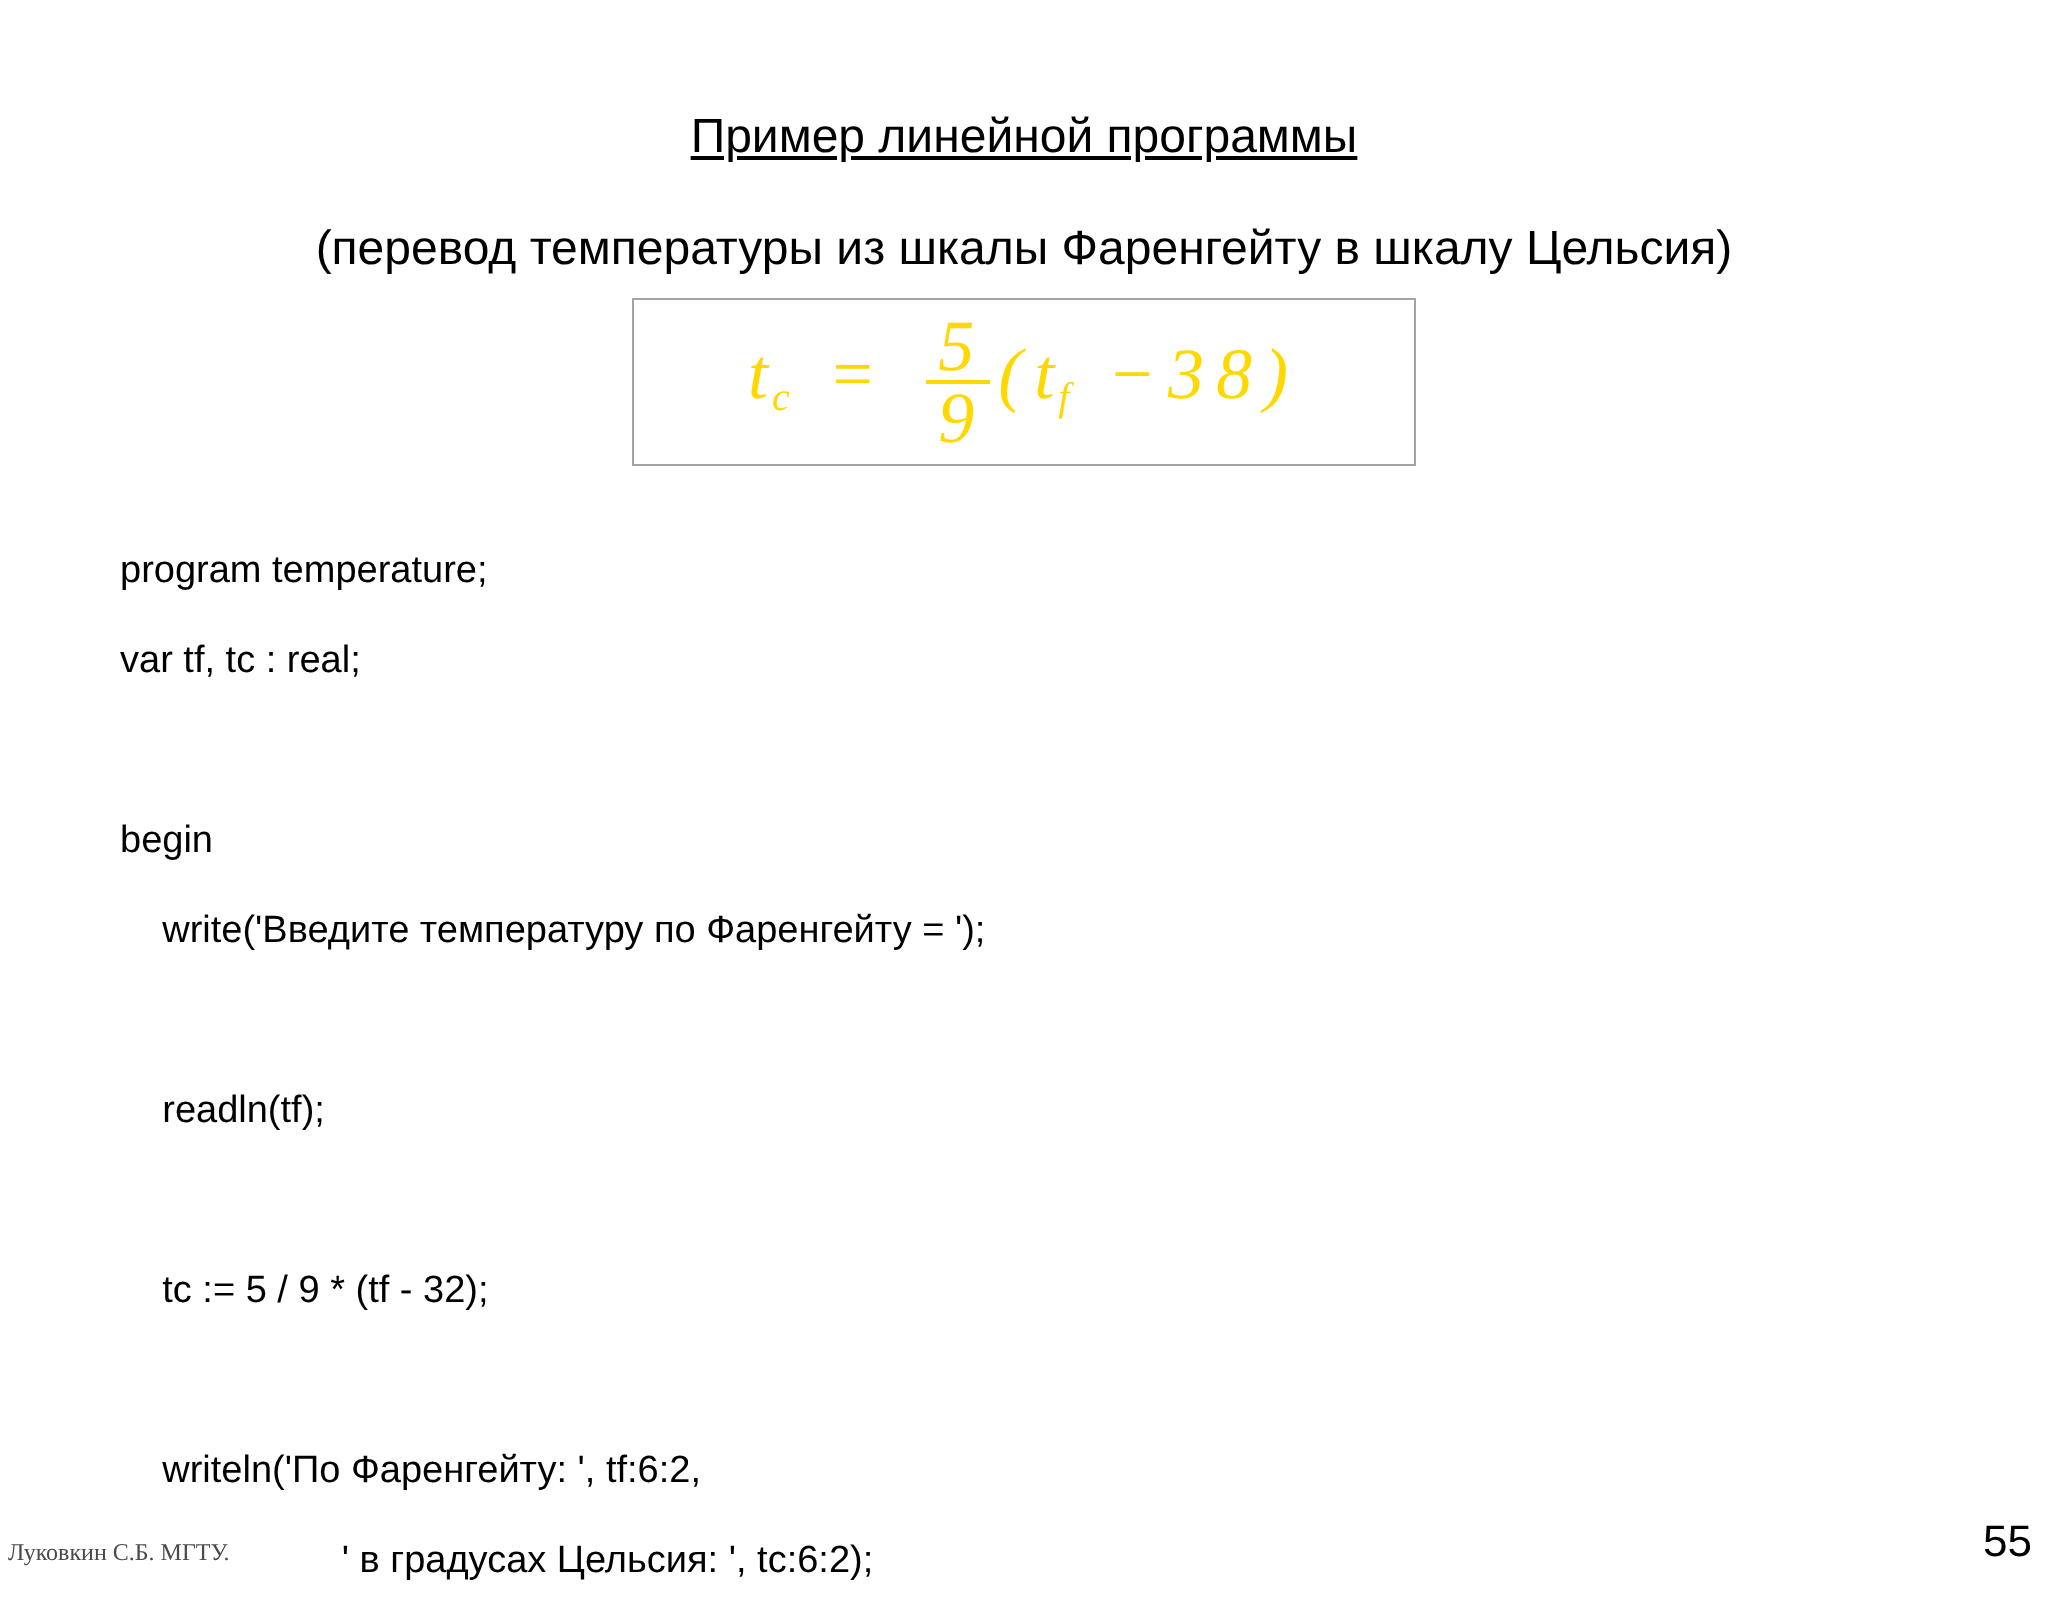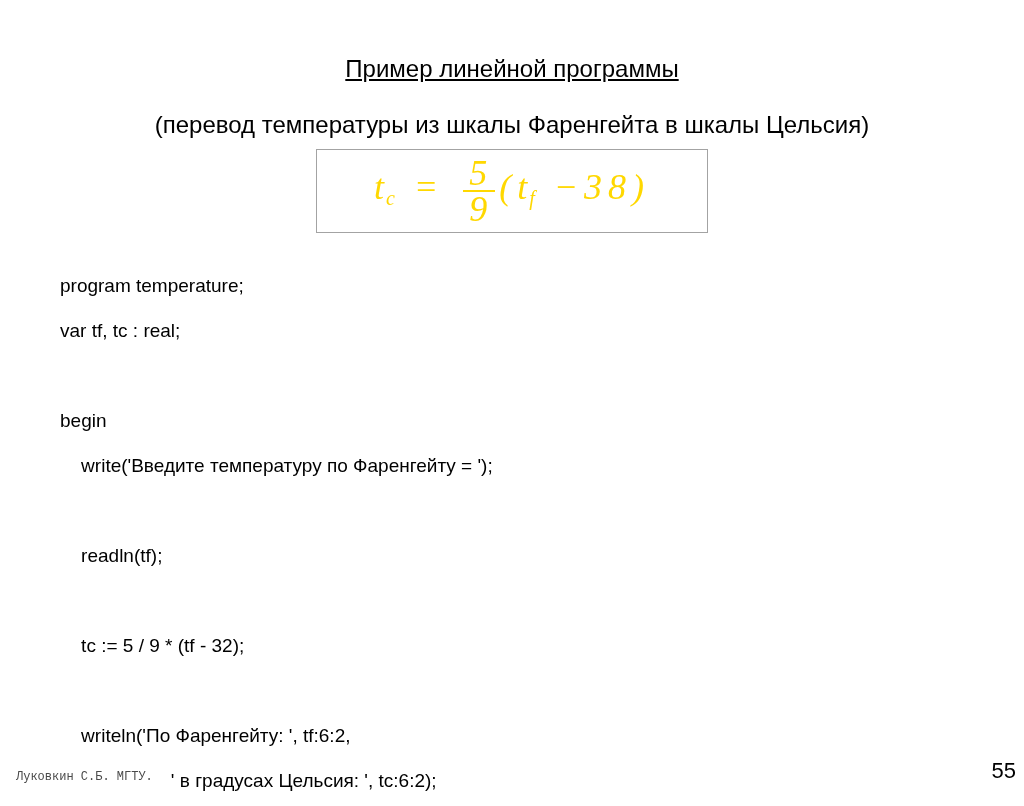--- a/index.html
+++ b/index.html
@@ -73,43 +73,43 @@
   }
   .code {
     font-family: Verdana, Geneva, sans-serif;
     font-size: 19px;
     line-height: 45px;
     white-space: pre;
     color: #000;
   }
   .footer-author {
     position: absolute;
-    left: 16px;
+    left: 4px;
     bottom: 22px;
     font-size: 12px;
     color: #4a4a4a;
-    font-family: Liberation Mono, monospace;
+    font-family: Liberation Serif, serif;
   }
   .footer-page {
     position: absolute;
     right: 8px;
     bottom: 22px;
     font-size: 22px;
     color: #000;
     font-family: Arial, sans-serif;
   }
 </style>
 </head>
 <body>
 
 <div class="slide">
 
   <div class="title">Пример линейной программы</div>
 
-  <div class="subtitle">(перевод температуры из шкалы Фаренгейта в шкалы Цельсия)</div>
+  <div class="subtitle">(перевод температуры из шкалы Фаренгейту в шкалу Цельсия)</div>
 
   <div class="formula-box">
     <span class="formula">
       <span>t</span><span class="sub">c</span>
       <span>=</span>
       <span class="frac">
         <span class="num">5</span>
         <span class="den">9</span>
       </span><span>(</span><span>t</span><span class="sub">f</span>
       <span>−</span><span>38</span><span>)</span>

